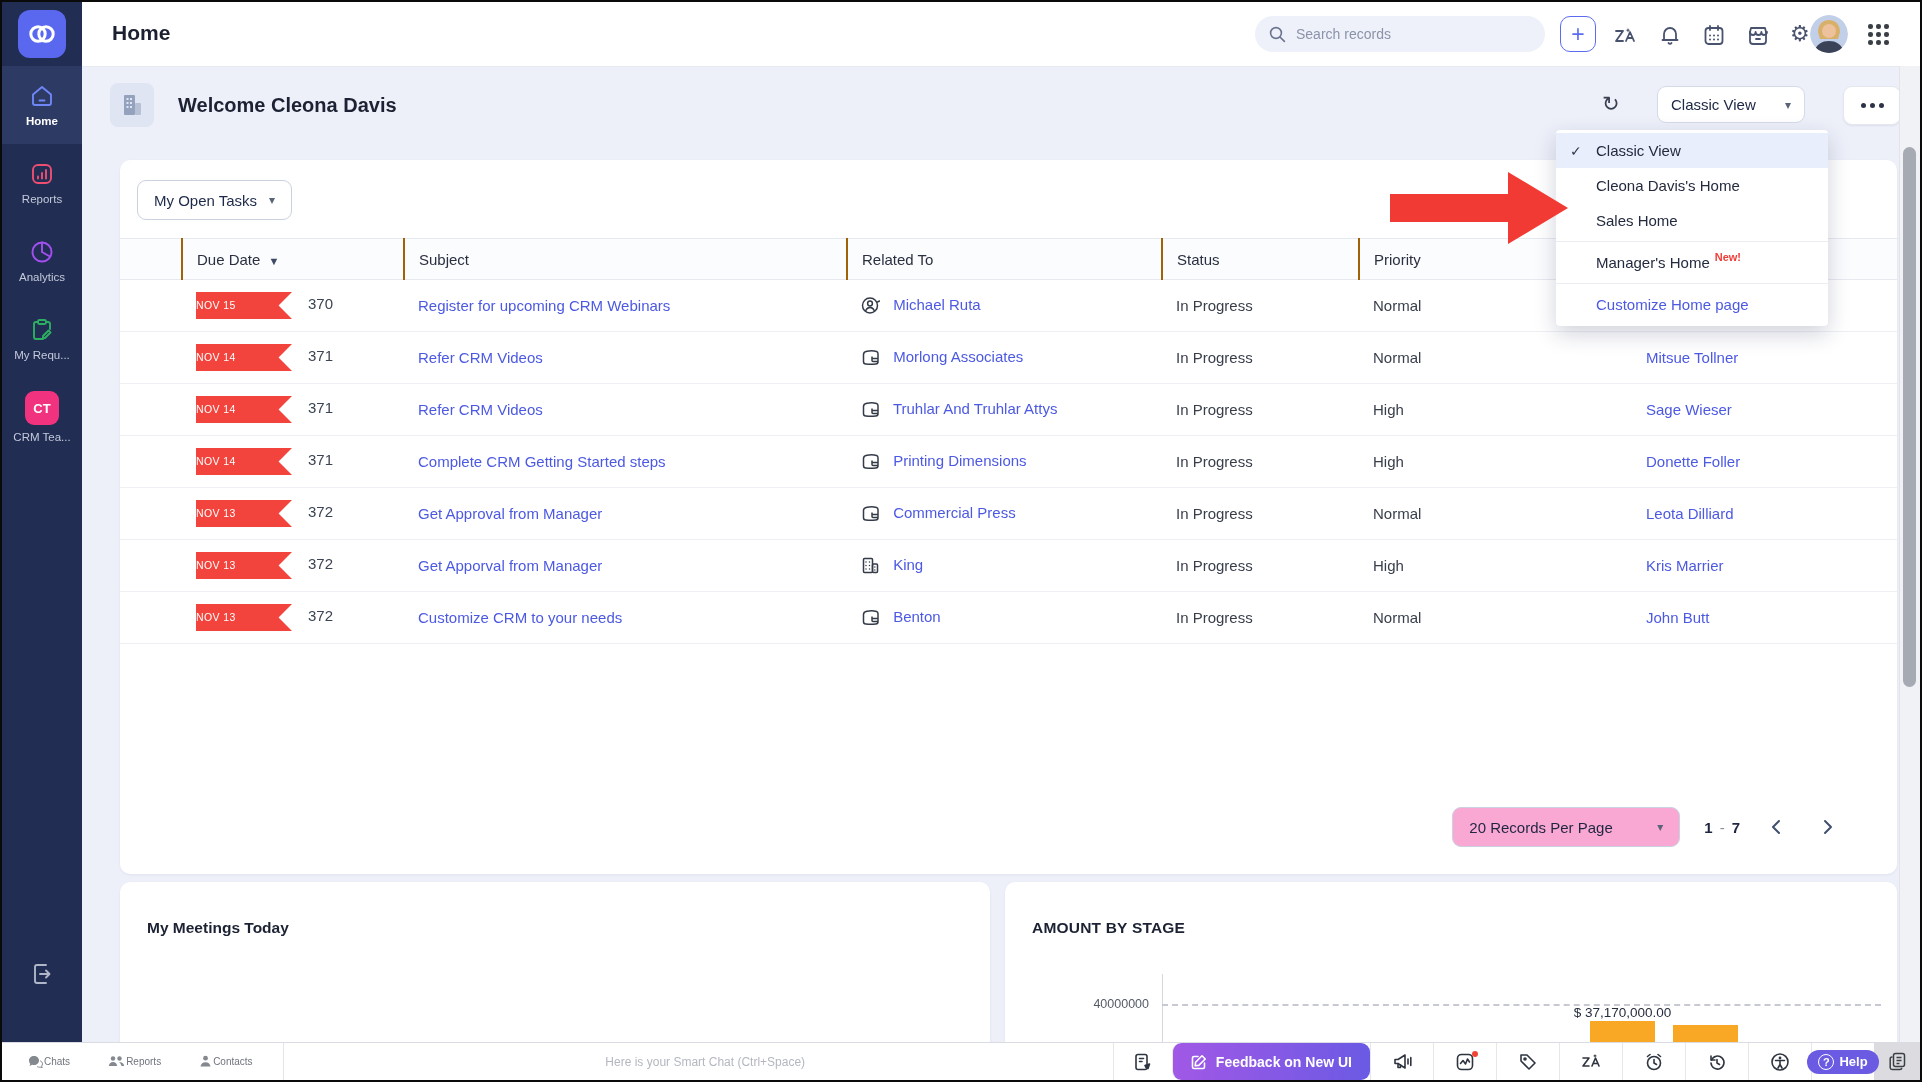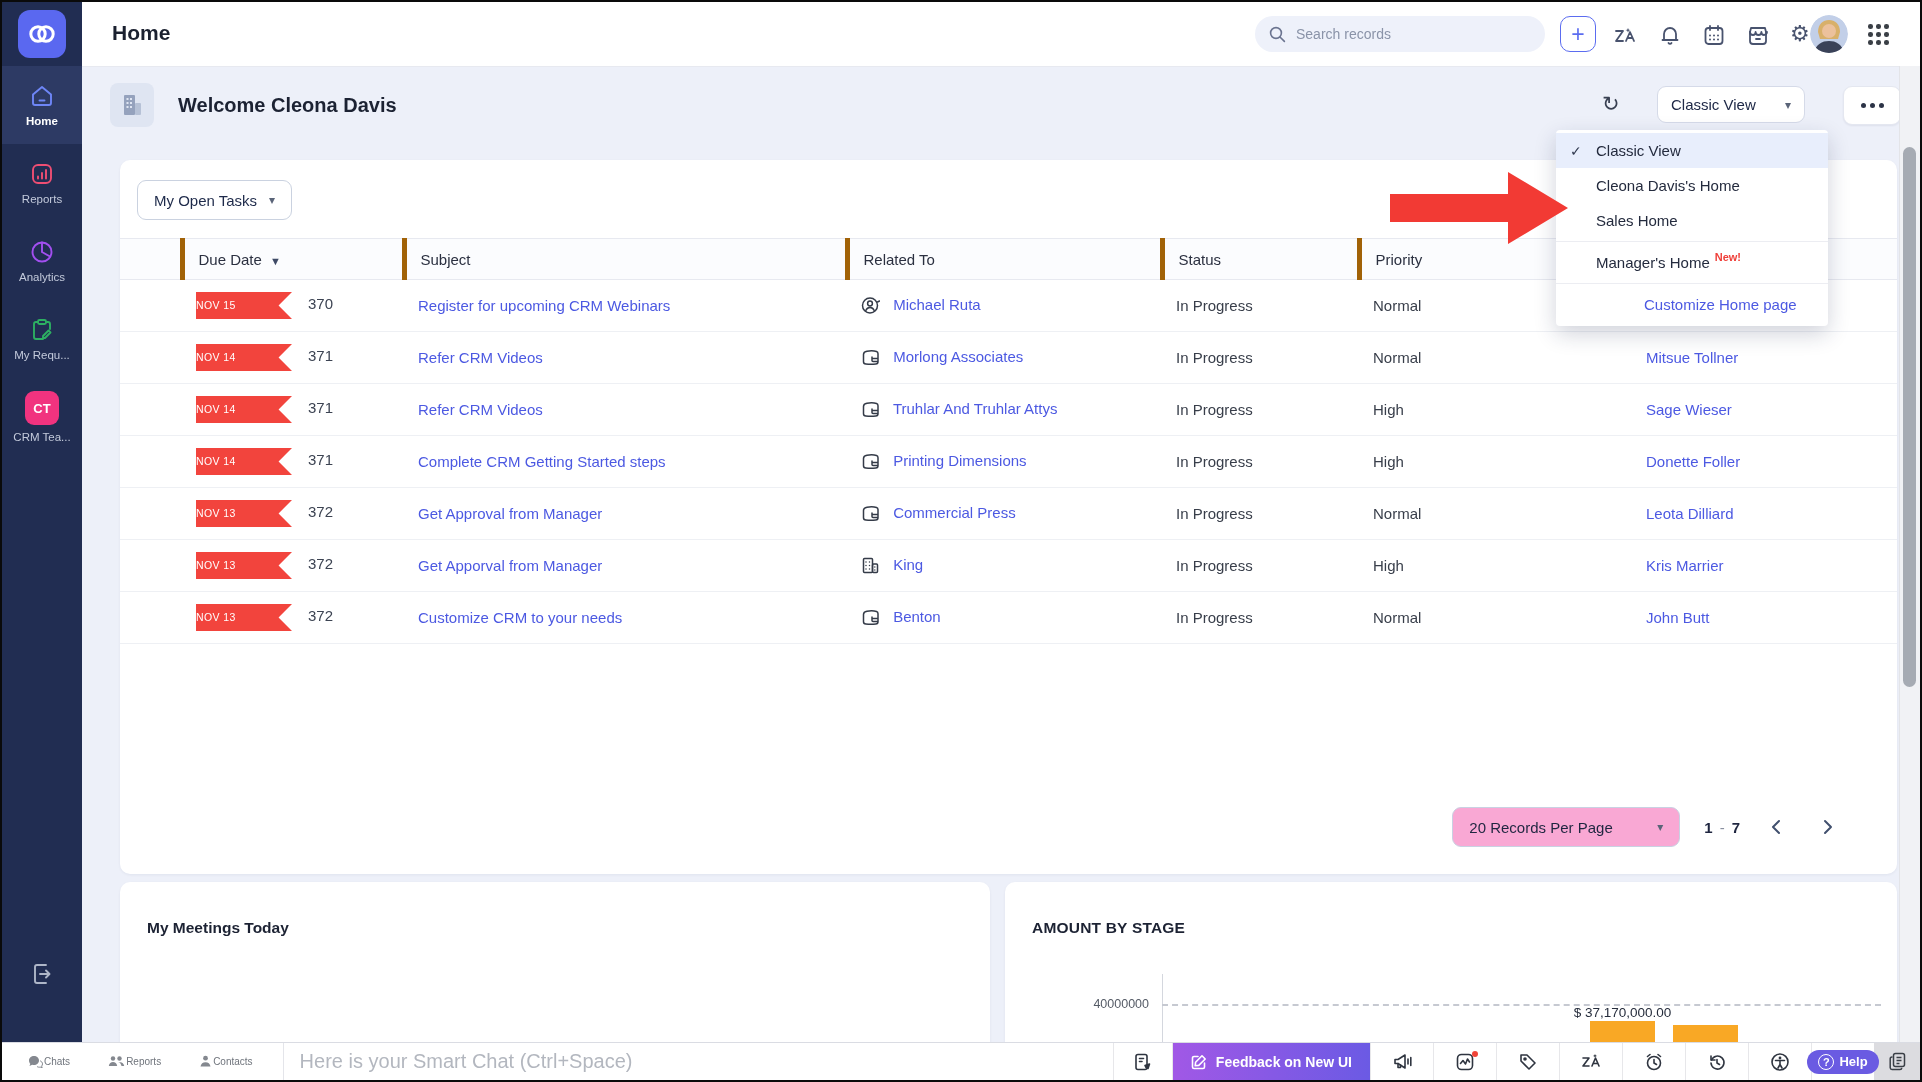--- a/index.html
+++ b/index.html
@@ -46,21 +46,21 @@
             justify-content:center;gap:4px;cursor:pointer;}
   .more-btn i{width:5px;height:5px;border-radius:50%;background:#2c3346;}
   
   .tasks-card{position:absolute;left:118px;top:158px;width:1777px;height:714px;background:#fff;border-radius:10px;
               box-shadow:0 1px 3px rgba(20,30,60,.06);}
   .filter-btn{position:absolute;left:17px;top:20px;height:40px;border:1px solid #cad2e0;border-radius:9px;background:#fff;
               display:inline-flex;align-items:center;gap:12px;padding:0 16px;font-size:15px;color:#1e2a4a;cursor:pointer;}
   .task-table{position:absolute;left:0;top:78px;border-collapse:collapse;table-layout:fixed;width:1777px;font-size:15px;}
   .task-table th{height:40px;text-align:left;font-weight:400;color:#2b3040;background:#fbfcfe;
                  border-top:1px solid #e7e9f0;border-bottom:1px solid #e7e9f0;padding:0 0 0 14px;}
-  .task-table th + th{border-left:5px solid #a16207;}
+  .task-table th + th{border-left:2px solid #a16207;}
   .task-table th:first-child{border-left:none;}
   .task-table td{height:51px;border-bottom:1px solid #eef0f4;padding:0 0 0 14px;color:#383e4a;vertical-align:middle;}
   .task-table td.gutter,.task-table th.gutter{padding:0;border-left:none;}
   .task-table a{color:#4c59e2;text-decoration:none;cursor:pointer;}
   .sort-caret{font-size:11px;color:#3e4a66;margin-left:8px;}
   .ribbon{display:inline-block;vertical-align:middle;width:96px;height:27px;line-height:27px;background:#f2443d;color:#fff;
           font-size:10.5px;font-weight:400;letter-spacing:.4px;box-sizing:border-box;
           clip-path:polygon(0 0,100% 0,86% 50%,100% 100%,0 100%);}
   .tasknum{margin-left:16px;color:#3c4352;}
   .rel-ic{display:inline-block;vertical-align:-5px;margin-right:9px;color:#343b48;}
@@ -84,45 +84,45 @@
   .ytick{position:absolute;left:36px;top:115px;width:108px;text-align:right;font-size:12.5px;color:#555b66;}
   .chart-bar{position:absolute;z-index:3;}
   .datalabel{position:absolute;top:123px;transform:translateX(-50%);white-space:nowrap;font-size:13.5px;color:#262d3c;z-index:4;}
   
   .view-menu{position:absolute;left:1554px;top:128px;width:272px;background:#fff;border-radius:4px;z-index:60;
              box-shadow:0 8px 22px rgba(25,35,75,.20);padding:3px 0 4px;}
   .vm-item{height:35px;display:flex;align-items:center;padding:0 14px;font-size:15px;color:#242b3e;cursor:pointer;position:relative;}
   .vm-item .chk{width:26px;color:#30394e;font-size:14px;}
   .vm-item .pad{width:26px;}
   .vm-item.selected{background:#e8eefc;}
-  .vm-item.link{color:#4c59e2;margin-left:48px;}
+  .vm-item.link{color:#4c59e2;}
   .vm-badge{color:#ef3f39;font-size:11px;font-weight:700;margin-left:5px;position:relative;top:-6px;}
   .vm-div{height:1px;background:#ecedf2;margin:3px 0;}
   
   .red-arrow{position:absolute;left:1388px;top:168px;z-index:70;}
   
   .scrollbar{position:absolute;right:0;top:64px;bottom:37px;width:20px;background:#f1f2f5;border-left:1px solid #e3e4e8;z-index:40;}
   .scroll-thumb{position:absolute;left:3px;top:81px;width:13px;height:540px;border-radius:7px;background:#a6abb3;cursor:grab;}
   
   .bottombar{position:absolute;left:0;right:0;bottom:0;height:37px;background:#fff;border-top:1px solid #dadce3;
              z-index:80;display:flex;align-items:stretch;}
   .bb-left{display:flex;align-items:center;padding-left:26px;gap:38px;}
   .bb-mod{display:flex;align-items:center;justify-content:center;gap:1px;color:#84888f;cursor:pointer;}
   .bb-mod .t{font-size:10px;color:#6f747c;}
   .bb-divider{width:1px;background:#e4e5ea;margin:0 0 0 30px;}
   .bb-chat{flex:1;display:flex;align-items:center;}
-  .bb-chat input{border:none;outline:none;font-size:20px;color:#42495c;width:100%;padding-left:16px;
-                 font-family:"Liberation Sans",sans-serif;}
+  .bb-chat input{border:none;outline:none;font-size:12px;color:#42495c;width:100%;padding-left:16px;
+                 font-family:"Liberation Sans",sans-serif;text-align:center;}
   .bb-chat input::placeholder{color:#b3b7bf;}
   .bb-right{display:flex;align-items:stretch;}
   .bb-cell{width:62px;display:flex;align-items:center;justify-content:center;border-left:1px solid #e7e7ea;
            color:#2f3540;cursor:pointer;position:relative;}
   .bb-cell.narrow{width:58px;}
   .feedback-btn{display:flex;align-items:center;gap:9px;padding:0 18px;border-left:1px solid #e7e7ea;cursor:pointer;
-                background:linear-gradient(90deg,#a158e6,#6b5ae4);color:#fff;font-size:14px;font-weight:700;}
+                background:linear-gradient(90deg,#a158e6,#6b5ae4);color:#fff;font-size:14px;font-weight:700;border-radius:9px;}
   .help-btn{display:flex;align-items:center;gap:5px;background:#6a5be2;color:#fff;font-size:13px;font-weight:700;
             border-radius:14px;padding:4px 11px;}
   .help-q{width:16px;height:16px;border:1.5px solid #fff;border-radius:50%;display:flex;align-items:center;
           justify-content:center;font-size:11px;font-weight:700;box-sizing:border-box;}
   .bb-clip{width:46px;background:#dcdce0;display:flex;align-items:center;justify-content:center;color:#3a3f46;cursor:pointer;}
   .reddot{position:absolute;top:8px;right:18px;width:6px;height:6px;border-radius:50%;background:#f04438;}
   svg{display:block;}
 </style>
 </head>
 <body>

